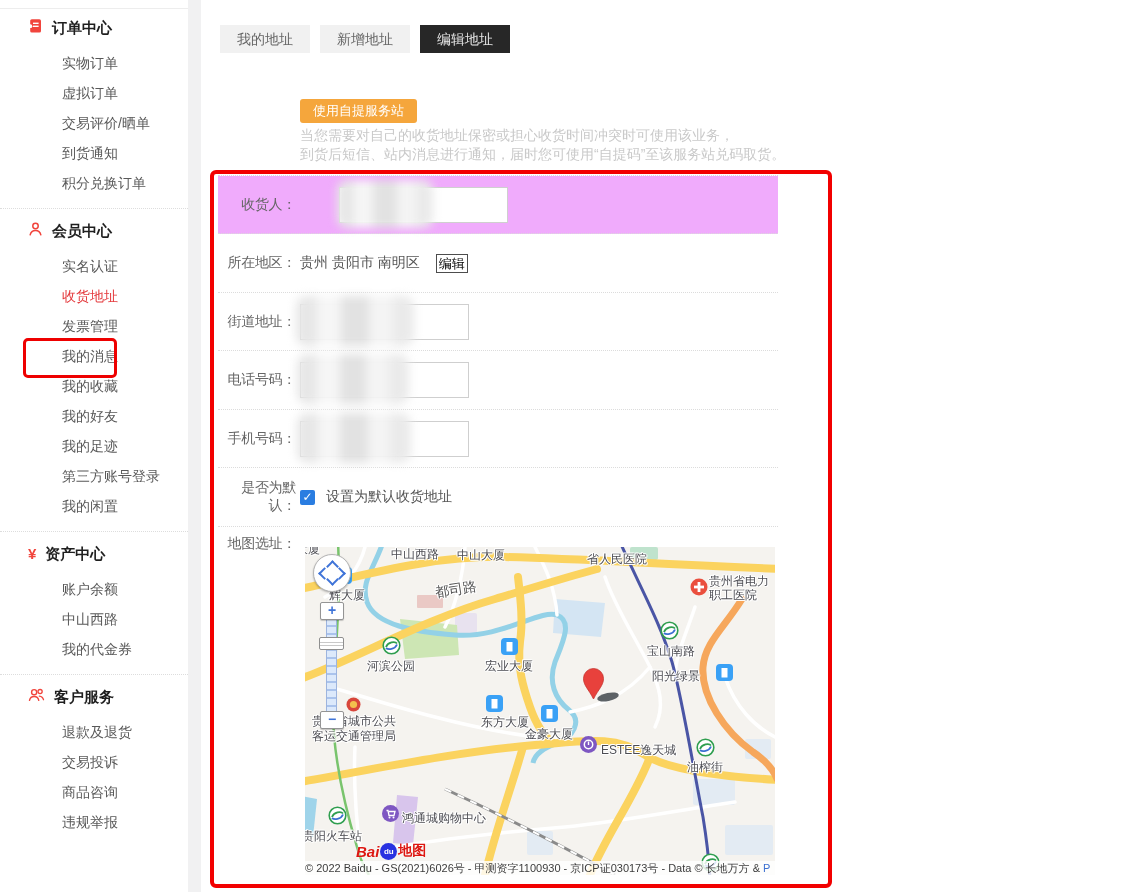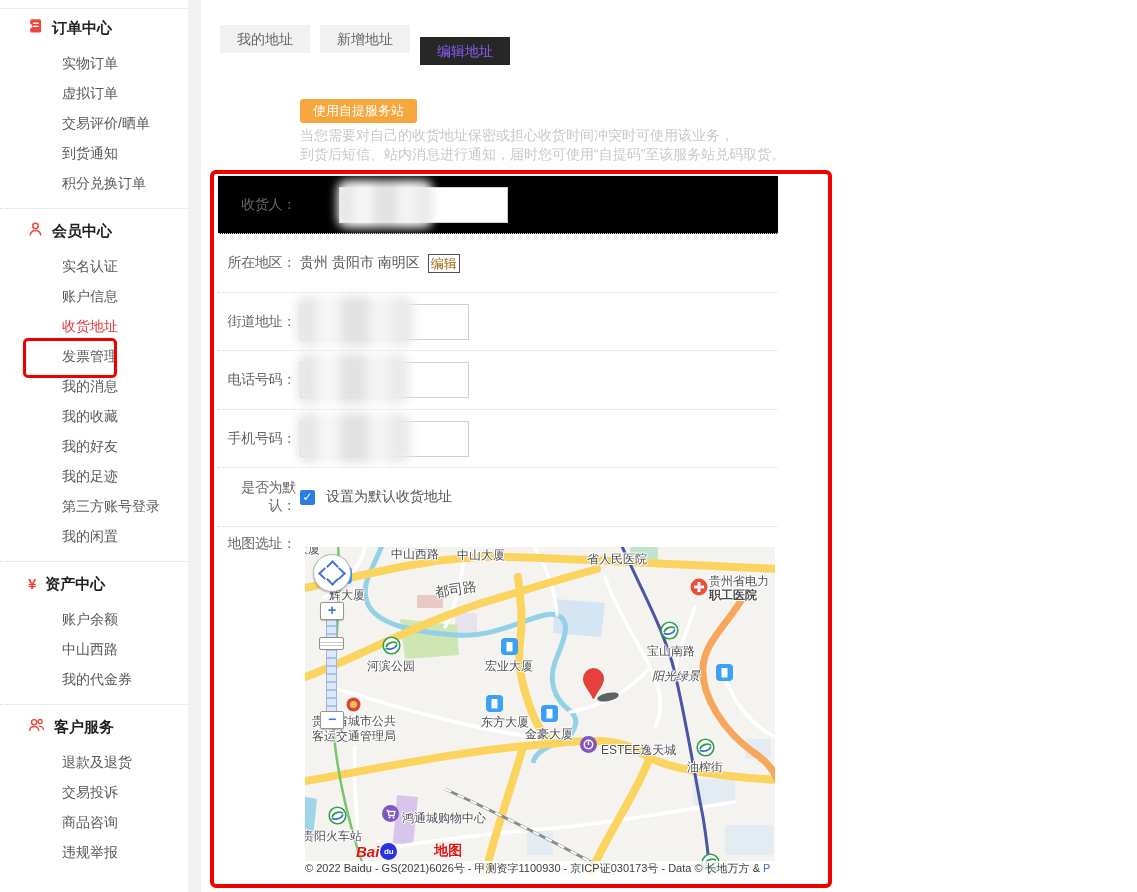--- a/index.html
+++ b/index.html
@@ -16,39 +16,39 @@
   .sec-items li.active{color:#e4393c;}
   .side-div{border-top:1px dotted #ddd;margin:0 0 12px 0;}
   .yuan{color:#f1453d;font-weight:bold;font-size:15px;}
 
   
   .gapcol{position:absolute;left:188px;top:0;width:13px;height:892px;background:#f1f1f2;}
 
   
   .tabs{position:absolute;left:220px;top:25px;display:flex;gap:10px;}
   .tab{height:28px;line-height:28px;padding:0 17px;background:#f1f1f1;color:#666;font-size:14px;border:none;cursor:pointer;font-family:inherit;}
-  .tab.active{background:#272727;color:#8b5cf6;margin-top:12px;}
+  .tab.active{background:#272727;color:#e5e5e5;}
 
   
   .pickup-btn{position:absolute;left:300px;top:99px;height:24px;line-height:24px;padding:0 13px;background:#f5a63c;color:#fff;font-size:13px;border:none;border-radius:3px;cursor:pointer;font-family:inherit;}
   .pickup-desc{position:absolute;left:300px;top:126px;font-size:14px;line-height:19px;color:#c9c9c9;}
 
   
   .form{position:absolute;left:218px;top:175px;width:560px;border-top:1px dotted #dcdcdc;}
   .frow{display:flex;align-items:center;border-bottom:1px dotted #dcdcdc;}
-  .frow.gray{background:#000000;gap:39px;}
+  .frow.gray{background:#f0abfc;gap:39px;}
   .frow.maprow{align-items:flex-start;border-bottom:none;}
   .flabel{width:82px;margin-left:-4px;text-align:right;font-size:14px;color:#666;flex:none;letter-spacing:-0.3px;}
   .fcontent{margin-left:4px;display:flex;align-items:center;}
   .inwrap{position:relative;}
   .tinput{width:155px;height:34px;border:1px solid #cfcfcf;background:#fff;font-family:inherit;font-size:14px;padding:0 6px;box-sizing:content-box;}
   .mosaic{position:absolute;filter:blur(5px);border-radius:10px;pointer-events:none;
     background:linear-gradient(90deg,#e7e7e7 0 18%,#f6f6f6 18% 38%,#e2e2e2 38% 62%,#f4f4f4 62% 82%,#eaeaea 82% 100%);}
   .regiontext{font-size:14px;color:#555;}
-  .editbtn{margin-left:8px;border:1px solid #4d4d4d;background:#fff;color:#a16207;font-size:13px;height:19px;line-height:17px;padding:0 2px;cursor:pointer;font-family:inherit;}
+  .editbtn{margin-left:16px;border:1px solid #4d4d4d;background:#fff;color:#000000;font-size:13px;height:19px;line-height:17px;padding:0 2px;cursor:pointer;font-family:inherit;}
   .checkbox{width:15px;height:15px;background:#2a7de1;border-radius:2px;color:#fff;font-size:12px;line-height:15px;text-align:center;cursor:pointer;}
   .cbtext{margin-left:11px;font-size:14px;color:#555;}
 
   
   .annot-form{position:absolute;left:210px;top:170px;width:614px;height:710px;border:4px solid #f20000;border-radius:6px;pointer-events:none;z-index:60;}
   .annot-side{position:absolute;left:23px;top:338px;width:88px;height:34px;border:3px solid #ee0000;border-radius:5px;pointer-events:none;z-index:60;}
 
   
   .map{position:absolute;left:305px;top:547px;width:470px;height:328px;overflow:hidden;background:#f5f3ef;cursor:grab;}
   .map svg.base{position:absolute;left:0;top:0;}
@@ -68,21 +68,21 @@
   .zplus{left:15px;top:55px;}
   .zminus{left:15px;top:164px;}
   .ztrack{position:absolute;left:21px;top:71px;width:9px;height:94px;border:1px solid #9db4de;border-radius:2px;z-index:9;
     background:repeating-linear-gradient(180deg,#dce9fb 0 6px,#aac3ec 6px 8px);}
   .zhandle{position:absolute;left:14px;top:90px;width:23px;height:11px;background:#fdfdfd;border:1px solid #8f8f8f;border-radius:2px;z-index:11;cursor:pointer;
     background-image:linear-gradient(#fff 0 4px,#c9c9c9 4px 5px,#fff 5px 7px,#c9c9c9 7px 8px,#fff 8px 100%);}
   
   .blogo{position:absolute;left:3px;bottom:15px;z-index:12;display:flex;align-items:center;}
   .blogo .bai{color:#dd1712;font-weight:bold;font-size:15px;font-style:italic;text-shadow:0 0 2px #fff;margin-left:48px;}
   .blogo .paw{width:17px;height:17px;border-radius:50%;background:#2932e1;color:#fff;font-size:8px;font-weight:bold;text-align:center;line-height:17px;margin:0 1px;}
-  .blogo .ditu{color:#dd1712;font-weight:bold;font-size:14px;text-shadow:0 0 2px #fff;padding-left:36px;}
+  .blogo .ditu{color:#dd1712;font-weight:bold;font-size:14px;text-shadow:0 0 2px #fff;}
   
   .mapcopy{position:absolute;left:305px;top:861px;width:520px;height:14px;line-height:14px;background:rgba(255,255,255,.82);font-size:11px;color:#3c3c3c;white-space:nowrap;overflow:hidden;z-index:12;}
   .mapcopy .lnk{color:#3b6fd1;}
 </style>
 </head>
 <body>
 
 <div class="page">
 
   <aside class="sidebar">
@@ -113,21 +113,20 @@
         <span>
           <svg width="15" height="16" viewBox="0 0 16 16">
               <circle cx="8" cy="4.8" r="2.9" fill="none" stroke="#f1453d" stroke-width="1.6"></circle>
               <path d="M2.3 14.2c.7-3.1 3-4.7 5.7-4.7s5 1.6 5.7 4.7" fill="none" stroke="#f1453d" stroke-width="1.6" stroke-linecap="round"></path>
             </svg>
         </span>
         <span>会员中心</span>
       </div>
       <ul class="sec-items">
         <li>实名认证</li>
-        <li>账户信息</li>
         <li class="active">收货地址</li>
         <li>发票管理</li>
         <li>我的消息</li>
         <li>我的收藏</li>
         <li>我的好友</li>
         <li>我的足迹</li>
         <li>第三方账号登录</li>
         <li>我的闲置</li>
       </ul>
       <div class="side-div"></div>
@@ -291,27 +290,27 @@
       <path d="M33,-5 C36,50 30,110 28,150 C26,200 40,260 52,300 C56,315 60,322 64,328" fill="none" stroke="#79c46d" stroke-width="2.5"></path>
 
       <ellipse cx="303" cy="150" rx="11" ry="4" fill="#41464b" opacity="0.85" transform="rotate(-12 303 150)"></ellipse>
     </svg>
 
     <div class="mlabel" style="left:86px;top:-1px;">中山西路</div>
     <div class="mlabel" style="left:152px;top:0px;">中山大厦</div>
     <div class="mlabel" style="left:282px;top:4px;">省人民医院</div>
     <div class="mlabel big" style="left:130px;top:34px;transform:rotate(-9deg);">都司路</div>
     <div class="mlabel" style="left:404px;top:26px;">贵州省电力</div>
-    <div class="mlabel" style="left:404px;top:40px;font-weight:bold;">职工医院</div>
+    <div class="mlabel" style="left:404px;top:40px;">职工医院</div>
     <div class="mlabel" style="left:24px;top:40px;">辉大厦</div>
     <div class="mlabel" style="left:-9px;top:-6px;">大厦</div>
     <div class="mlabel" style="left:62px;top:111px;">河滨公园</div>
     <div class="mlabel" style="left:180px;top:111px;">宏业大厦</div>
     <div class="mlabel" style="left:342px;top:96px;">宝山南路</div>
-    <div class="mlabel" style="left:347px;top:121px;font-style:italic;">阳光绿景</div>
+    <div class="mlabel" style="left:347px;top:121px;">阳光绿景</div>
     <div class="mlabel" style="left:176px;top:167px;">东方大厦</div>
     <div class="mlabel" style="left:220px;top:179px;">金豪大厦</div>
     <div class="mlabel" style="left:7px;top:166px;">贵州省城市公共</div>
     <div class="mlabel" style="left:7px;top:181px;">客运交通管理局</div>
     <div class="mlabel" style="left:296px;top:195px;">ESTEE逸天城</div>
     <div class="mlabel" style="left:382px;top:212px;">油榨街</div>
     <div class="mlabel" style="left:97px;top:263px;">鸿通城购物中心</div>
     <div class="mlabel" style="left:-3px;top:281px;">贵阳火车站</div>
 
     <div class="mpoi" style="left:385px;top:31px;">

